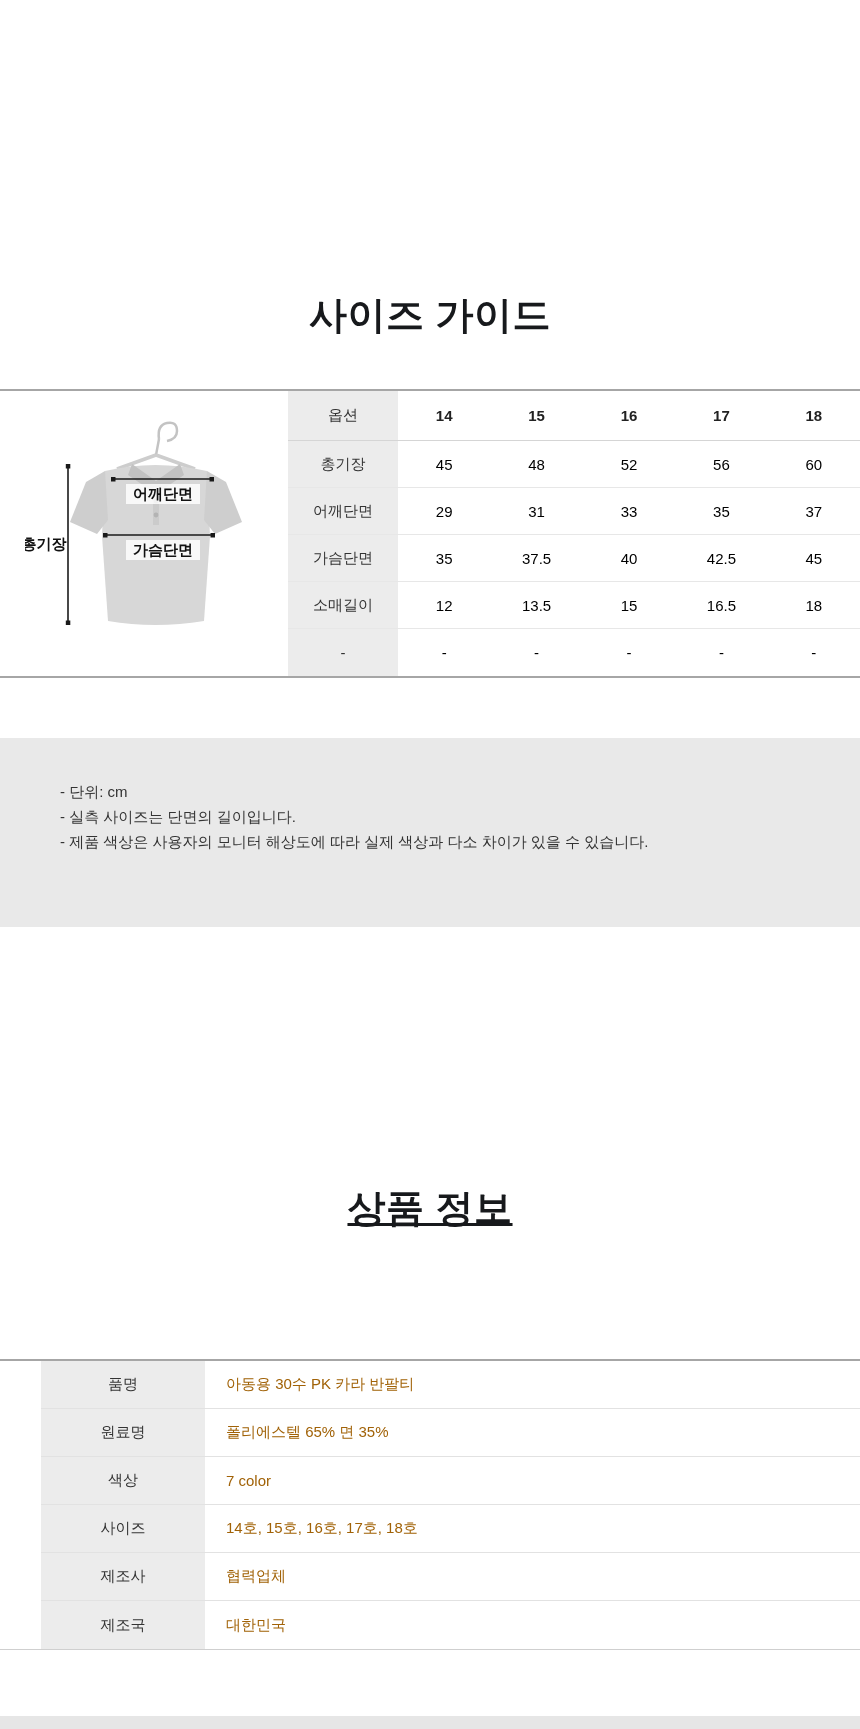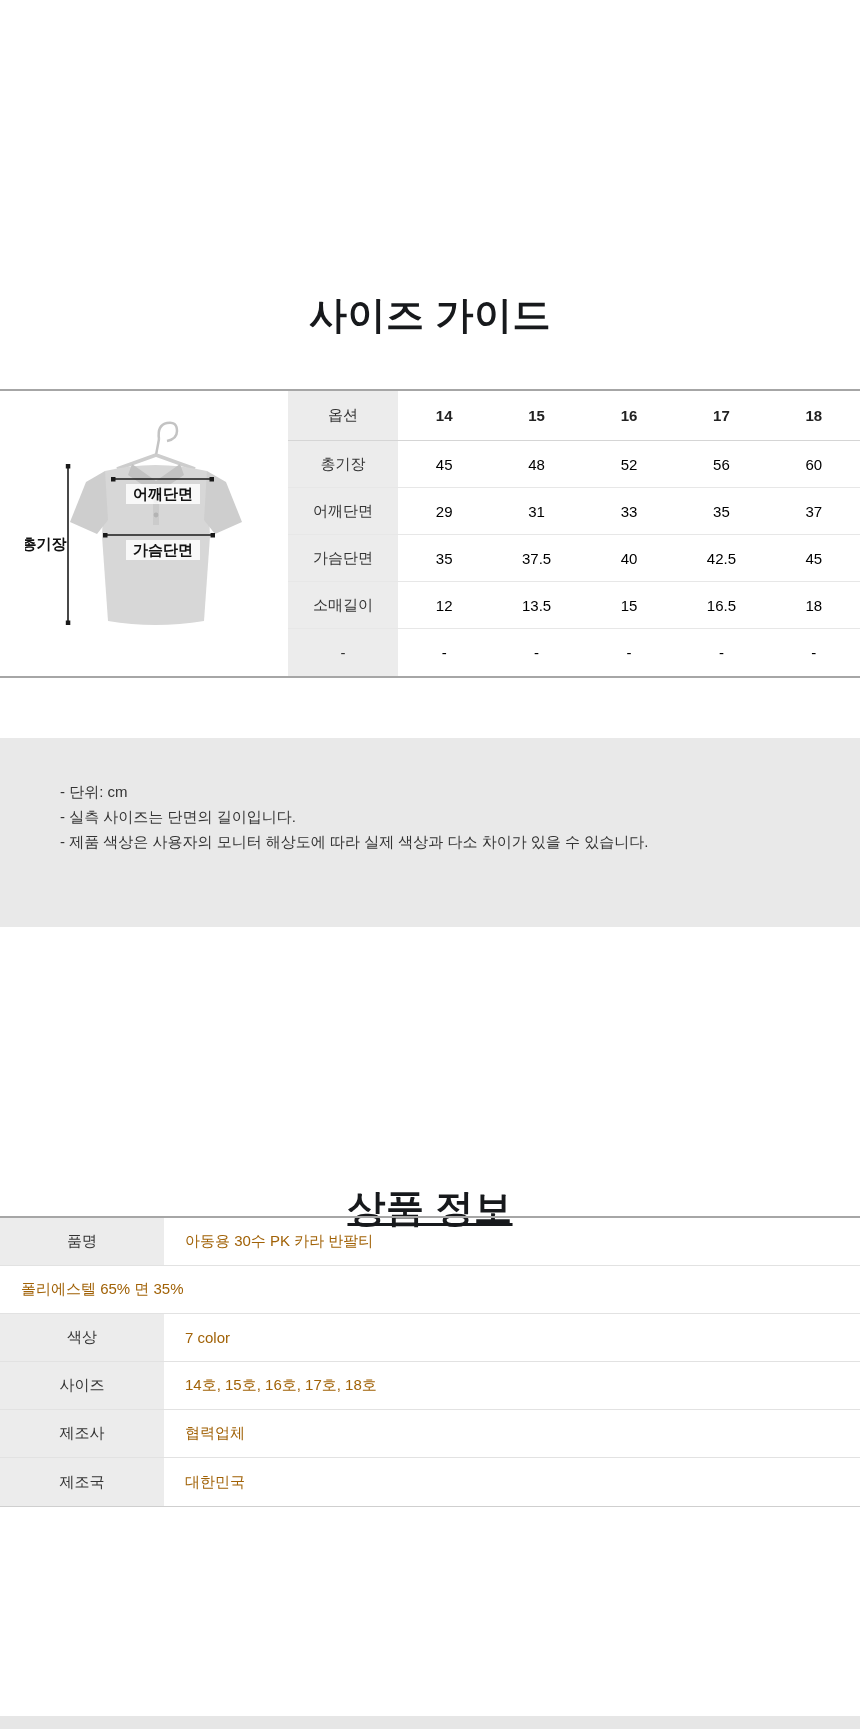--- a/index.html
+++ b/index.html
@@ -29,22 +29,22 @@
   .st-cell { flex:1; display:flex; align-items:center; justify-content:center;
     font-size:15px; color:#000000; }
   .st-row.header .st-cell { font-weight:700; color:#222; font-size:15px; }
 
   
   #notes { position:absolute; left:0; top:722px; width:860px; height:189px; background:#e9e9e9;
     padding:41px 30px 0 60px; }
   .note-line { font-size:15px; line-height:25px; color:#333; }
 
   
-  #product-table { position:absolute; left:0; top:1200px; width:860px; border-top:2px solid #a6a6a6;
-    border-bottom:1px solid #cfcfcf; }
+  #product-table { position:absolute; left:0; top:1343px; width:860px; border-top:2px solid #a6a6a6;
+    border-bottom:1px solid #cfcfcf;padding-left:41px; }
   .pi-row { display:flex; height:48px; border-bottom:1px solid #e2e2e2; }
   .pi-row:last-child { border-bottom:none; }
   .pi-label { width:164px; background:#ececec; display:flex; align-items:center; justify-content:center;
     font-size:15px; color:#333; }
   .pi-value { flex:1; display:flex; align-items:center; padding-left:21px; font-size:15px; color:#a16207; }
 
   
   #bottom-strip { position:absolute; left:0; top:1700px; width:860px; height:29px; background:#e6e6e6; }
 
   svg text { font-family:"Liberation Sans","DejaVu Sans",sans-serif; }
@@ -155,20 +155,21 @@
   </div>
 
   <div class="section-title" id="pi-title">상품 정보</div>
 
   <div id="product-table">
     <div class="pi-row">
       <div class="pi-label">품명</div>
       <div class="pi-value">아동용 30수 PK 카라 반팔티</div>
     </div>
     <div class="pi-row">
+      <div class="pi-label">원료명</div>
       <div class="pi-value">폴리에스텔 65%  면 35%</div>
     </div>
     <div class="pi-row">
       <div class="pi-label">색상</div>
       <div class="pi-value">7 color</div>
     </div>
     <div class="pi-row">
       <div class="pi-label">사이즈</div>
       <div class="pi-value">14호, 15호, 16호, 17호, 18호</div>
     </div>

